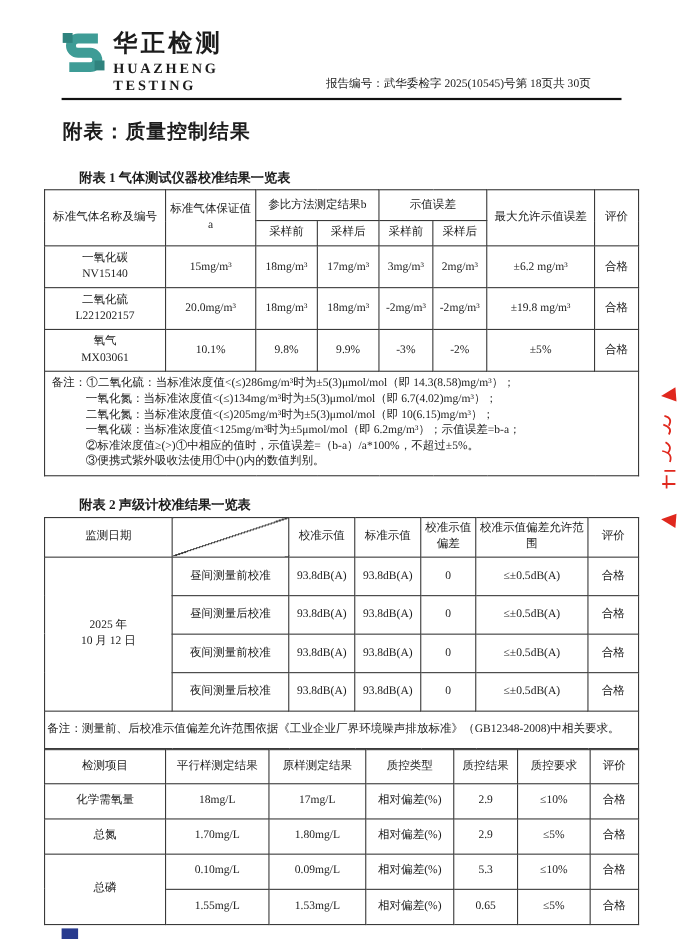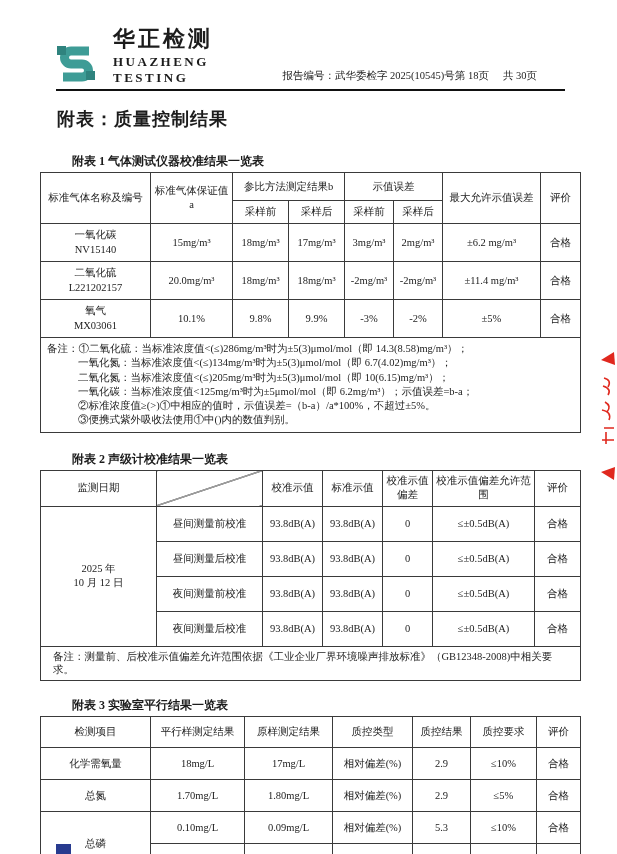--- a/index.html
+++ b/index.html
@@ -5,44 +5,44 @@
   * { margin:0; padding:0; box-sizing:border-box; }
   html,body { background:#fff; }
   .page {
     position:relative; width:617px; height:854px; background:#ffffff;
     overflow:hidden; color:#1c1c1c;
     font-family:"Liberation Serif","DejaVu Serif",serif;
   }
   
   .header { padding-top:28px; margin:0 52px 0 56px; }
   .header-row { display:flex; align-items:flex-end; border-bottom:2.5px solid #111; padding-bottom:3px; }
-  .logo { display:flex; align-items:flex-end; gap:17px; }
+  .logo { display:flex; align-items:flex-start; gap:7px; }
   .brand-cn { font-size:22px; font-weight:bold; letter-spacing:3px; line-height:1; font-family:"Liberation Serif",serif; }
   .brand-en { font-size:13px; font-weight:bold; letter-spacing:2.5px; margin-top:4px; }
   .report-no { font-size:10.5px; margin-left:28px; padding-bottom:3px; white-space:nowrap; }
-  .page-ind { font-size:10.5px; margin-left:auto; margin-right:28px; padding-bottom:3px; white-space:nowrap; display:flex; gap:14px; }
+  .page-ind { font-size:10.5px; margin-left:auto; margin-right:28px; padding-bottom:3px; white-space:nowrap; display:flex; }
   
   .page-title { margin:16px 0 0 57px; font-size:18px; font-weight:bold; letter-spacing:1px; }
   .sec-title { margin:22px 0 2px 72px; font-size:12px; font-weight:bold; }
   .sec-title.t2 { margin-top:18px; }
   .sec-title.t3 { margin-top:16px; }
   
   table.tbl { border-collapse:collapse; table-layout:fixed; margin-left:40px; width:540px; }
   .tbl td { border:1px solid #3a3a3a; font-size:10.5px; text-align:center; vertical-align:middle; padding:2px 1px; line-height:1.32; }
   .tbl .hrow td { height:28px; }
   .tbl .subrow td { height:23px; }
   #t1 .drow td { height:38px; }
   #t2 .hrow2 td { height:36px; }
   #t2 .drow td { height:35px; }
   #t3 .hrow3 td { height:31px; }
   #t3 .drow td { height:32px; }
   .notes-cell { text-align:left !important; padding:4px 6px !important; line-height:1.36 !important;margin-left:39px; }
   .note-line { font-size:10.5px; }
   .note-line.cont { padding-left:31px; }
-  .note2-cell { text-align:left !important; padding:3px 12px !important; height:34px; }
+  .note2-cell { text-align:left !important; padding:3px 2px !important; height:34px; }
   .diag {
     background:linear-gradient(to bottom right,
       transparent calc(50% - 0.6px), #3a3a3a calc(50% - 0.6px),
       #3a3a3a calc(50% + 0.6px), transparent calc(50% + 0.6px));
   }
   .two-line div { line-height:1.35; }
   
   .seal-frag { position:absolute; right:0; top:350px; width:20px; height:132px; overflow:hidden; }
   .corner-mark { position:absolute; left:56px; bottom:0; width:15px; height:10px; background:#283b8f; }
 </style>
@@ -119,21 +119,21 @@
     <tr class="drow">
       <td class="two-line">
         <div>二氧化硫</div>
         <div>L221202157</div>
       </td>
       <td>20.0mg/m³</td>
       <td>18mg/m³</td>
       <td>18mg/m³</td>
       <td>-2mg/m³</td>
       <td>-2mg/m³</td>
-      <td>±11.4 mg/m³</td>
+      <td>±19.8 mg/m³</td>
       <td>合格</td>
     </tr>
     <tr class="drow">
       <td class="two-line">
         <div>氧气</div>
         <div>MX03061</div>
       </td>
       <td>10.1%</td>
       <td>9.8%</td>
       <td>9.9%</td>
@@ -211,21 +211,20 @@
       <td>0</td>
       <td>≤±0.5dB(A)</td>
       <td>合格</td>
     </tr>
     <tr>
       <td colspan="7" class="note2-cell">备注：测量前、后校准示值偏差允许范围依据《工业企业厂界环境噪声排放标准》（GB12348-2008)中相关要求。</td>
     </tr>
   </tbody>
     </table>
 
-  <div class="sec-title t3">附表 3 实验室平行结果一览表</div>
   <table class="tbl" id="t3">
     <colgroup>
       <col style="width:110px">
         <col style="width:94px">
         <col style="width:88px">
         <col style="width:80px">
       <col style="width:58px">
         <col style="width:66px">
         <col style="width:44px">
     </colgroup>

